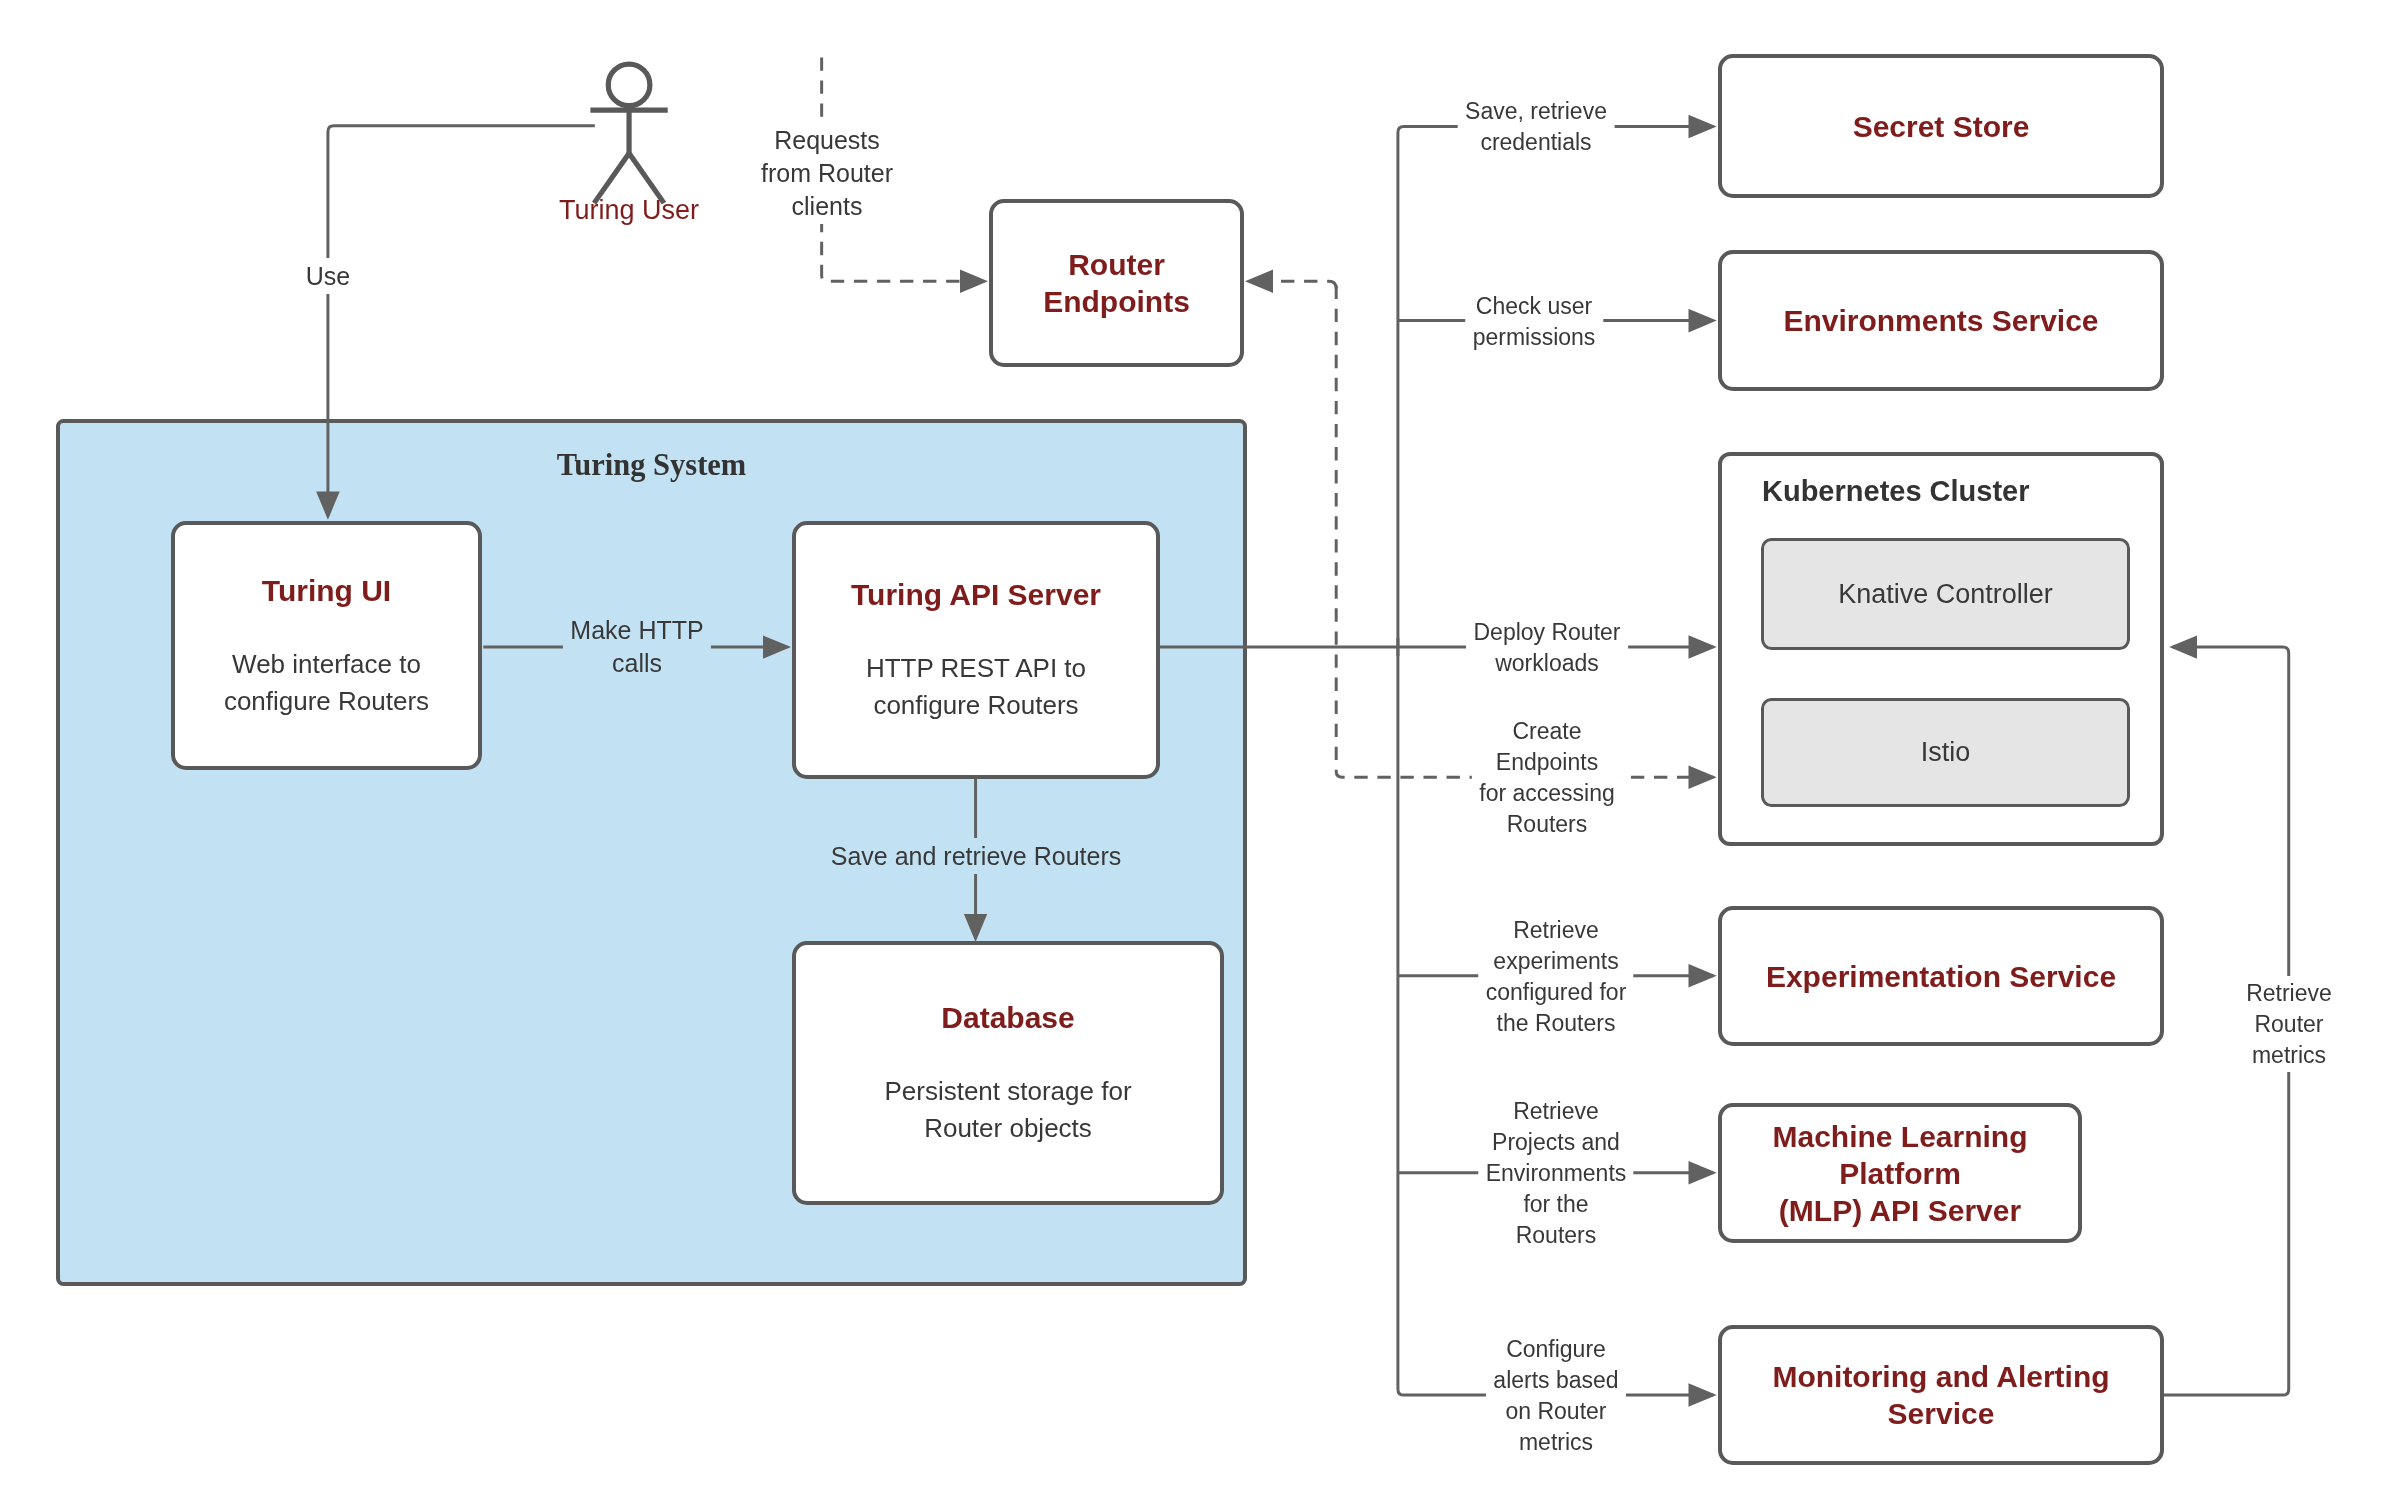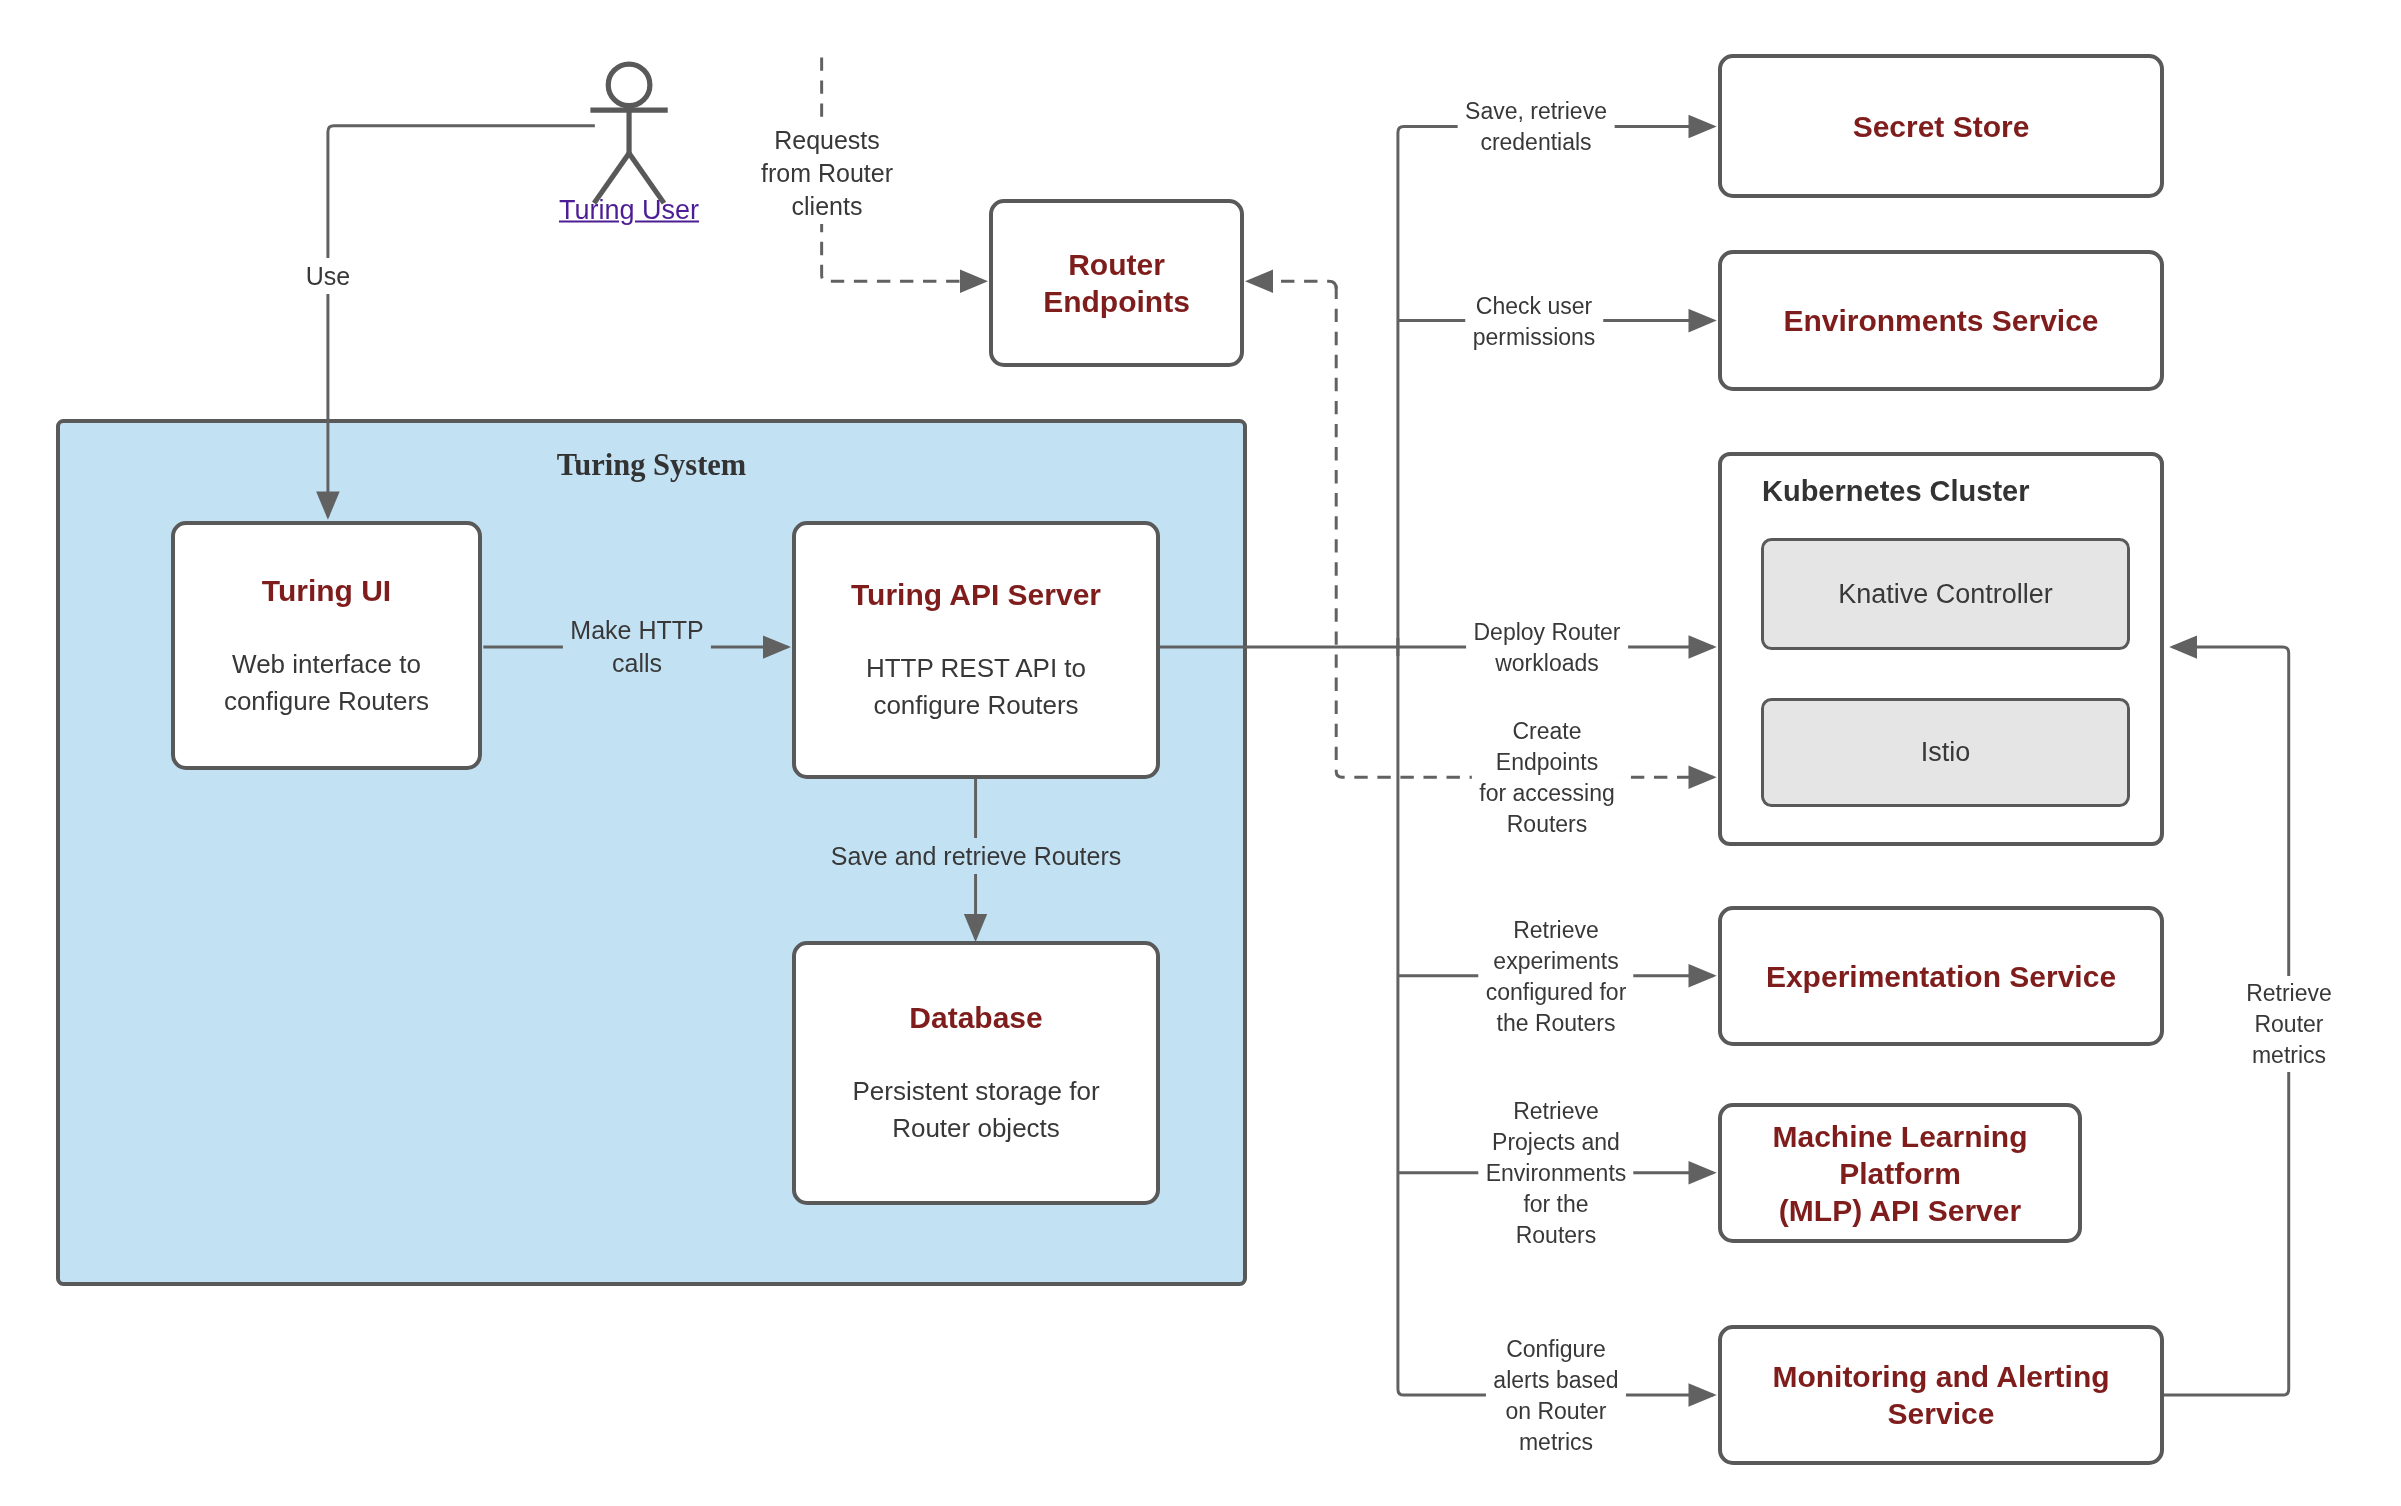--- a/index.html
+++ b/index.html
@@ -39,22 +39,22 @@
 
   
   .elbl{
     position:absolute;transform:translate(-50%,-50%);text-align:center;
     background:#ffffff;font-size:23px;line-height:31px;white-space:pre-line;
     padding:1.5px 7.4px;z-index:4;color:#383838;
   }
   .elbl.big{font-size:25px;line-height:33px;}
   .elbl.on-blue{background:#c2e2f4;}
   .actor-label{
-    position:absolute;transform:translate(-50%,-50%);font-size:27px;color:#4c1d95;
-    z-index:4;white-space:nowrap;text-decoration:underline;
+    position:absolute;transform:translate(-50%,-50%);font-size:27px;color:#7f1d1d;
+    z-index:4;white-space:nowrap;
   }
 </style>
 </head>
 <body>
 
 <div class="stage">
 
   <div class="container-box" style="left:56px;top:419px;width:1191px;height:867px;">
     <div class="container-title">Turing System</div>
   </div>
@@ -113,21 +113,21 @@
     <div class="body">Web interface to
 configure Routers</div>
   </div>
 
   <div class="node" style="left:792px;top:521px;width:368px;height:258px;">
     <div class="title">Turing API Server</div>
     <div class="body">HTTP REST API to
 configure Routers</div>
   </div>
 
-  <div class="node" style="left:792px;top:941px;width:368px;height:264px;">
+  <div class="node" style="left:792px;top:941px;width:432px;height:264px;">
     <div class="title">Database</div>
     <div class="body">Persistent storage for
 Router objects</div>
   </div>
 
   <div class="node" style="left:1718px;top:54px;width:446px;height:144px;">
     <div class="title">Secret Store</div>
   </div>
 
   <div class="node" style="left:1718px;top:250px;width:446px;height:141px;">

